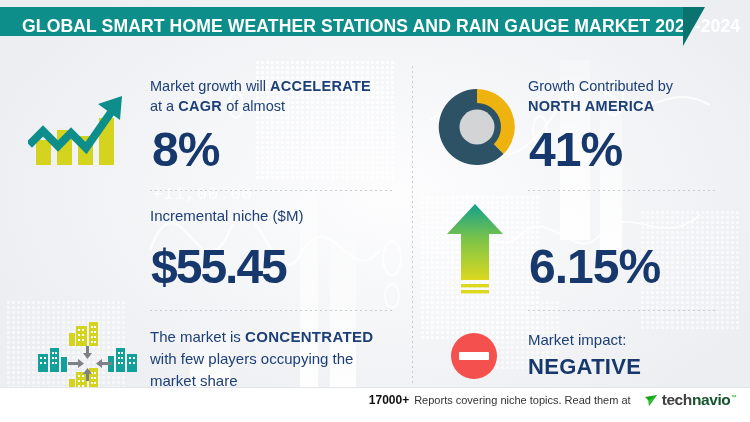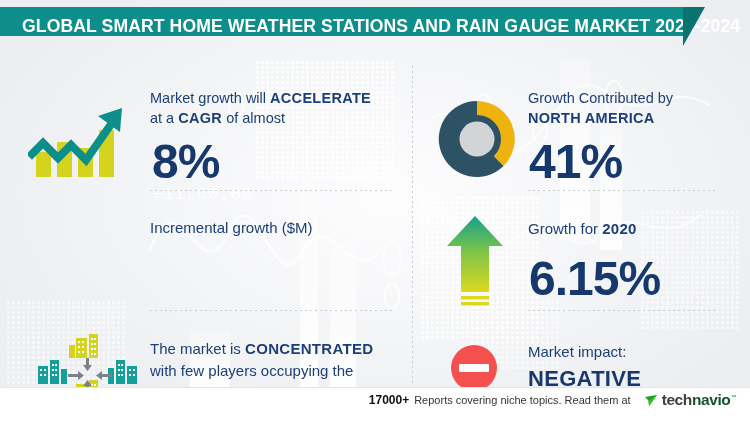--- a/index.html
+++ b/index.html
@@ -96,21 +96,21 @@
   }
   .h-divider {
     position: absolute;
     height: 1px;
     background-image: linear-gradient(to right, #c9ccd1 50%, transparent 50%);
     background-size: 5px 1px;
     z-index: 3;
   }
 
   
-  .cell { position: absolute; z-index: 4; margin-top: 12px; }
+  .cell { position: absolute; z-index: 4; }
 
   .lead {
     color: #1d3f77;
     font-size: 14.5px;
     line-height: 20px;
   }
   .lead b { font-weight: bold; letter-spacing: .3px; }
 
   .bignum {
     color: #17386c;
@@ -233,38 +233,36 @@
       <circle cx="41" cy="41" r="24" fill="#2d5265"></circle>
       <circle cx="41" cy="41" r="17.5" fill="#d2d4d6"></circle>
     </svg>
   </div>
   <div class="cell lead" style="left:528px;top:76px;width:200px;">
     <span>Growth Contributed by</span><br>
     <b>NORTH AMERICA</b>
   </div>
   <div class="cell bignum big-48" style="left:529px;top:126px;">41%</div>
 
-  <div class="cell lead" style="left:150px;top:206px;width:250px;font-size:15px;">Incremental growth ($M)</div>
+  <div class="cell lead" style="left:150px;top:206px;width:250px;font-size:15px;">Incremental niche ($M)</div>
+  <div class="cell bignum big-48" style="left:151px;top:243px;letter-spacing:-2px;">$55.45</div>
 
   <div class="cell" style="left:444px;top:202px;">
     <svg width="62" height="98" viewBox="0 0 62 98">
       <defs>
         <linearGradient id="arrowGrad" x1="0" y1="0" x2="0" y2="1">
           <stop offset="0%" stop-color="#12a08c"></stop>
           <stop offset="45%" stop-color="#79c34a"></stop>
           <stop offset="100%" stop-color="#dcd81e"></stop>
         </linearGradient>
       </defs>
       <path d="M31,2 L59,32 L45,32 L45,78 L17,78 L17,32 L3,32 Z" fill="url(#arrowGrad)"></path>
       <rect x="17" y="82" width="28" height="3.4" fill="#dcd81e"></rect>
       <rect x="17" y="88" width="28" height="3.4" fill="#dcd81e"></rect>
     </svg>
-  </div>
-  <div class="cell lead" style="left:528px;top:207px;width:200px;font-size:15px;">
-    <span>Growth for </span><b>2020</b>
   </div>
   <div class="cell bignum big-48" style="left:529px;top:243px;">6.15%</div>
 
   <div class="cell" style="left:36px;top:322px;">
     <svg width="108" height="74" viewBox="0 0 108 74">
 
       <g fill="#d4d41e">
         <rect x="40" y="4" width="11" height="20"></rect>
         <rect x="53" y="0" width="9" height="24"></rect>
         <rect x="33" y="11" width="6" height="13"></rect>

